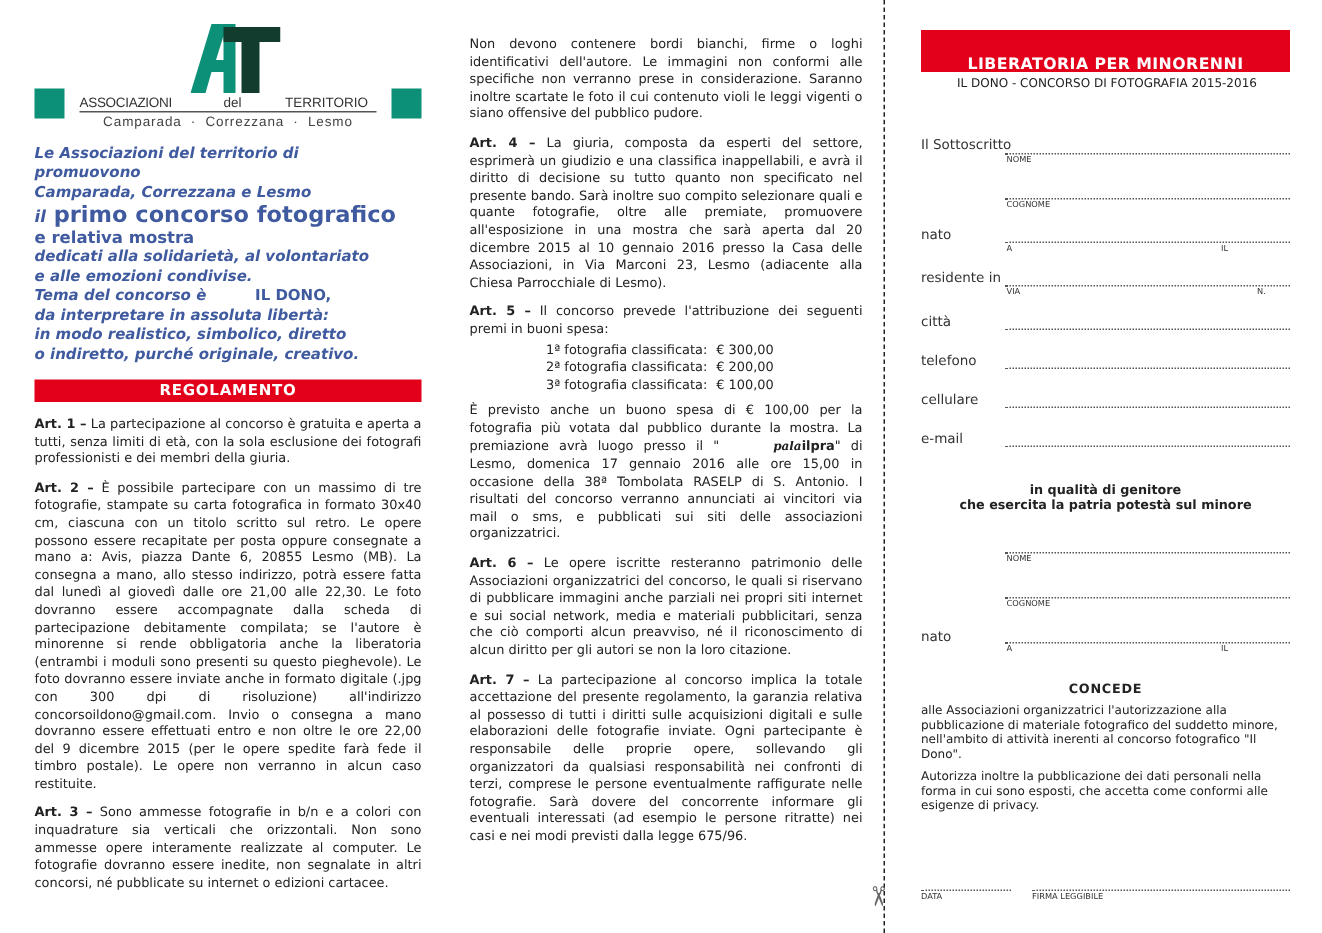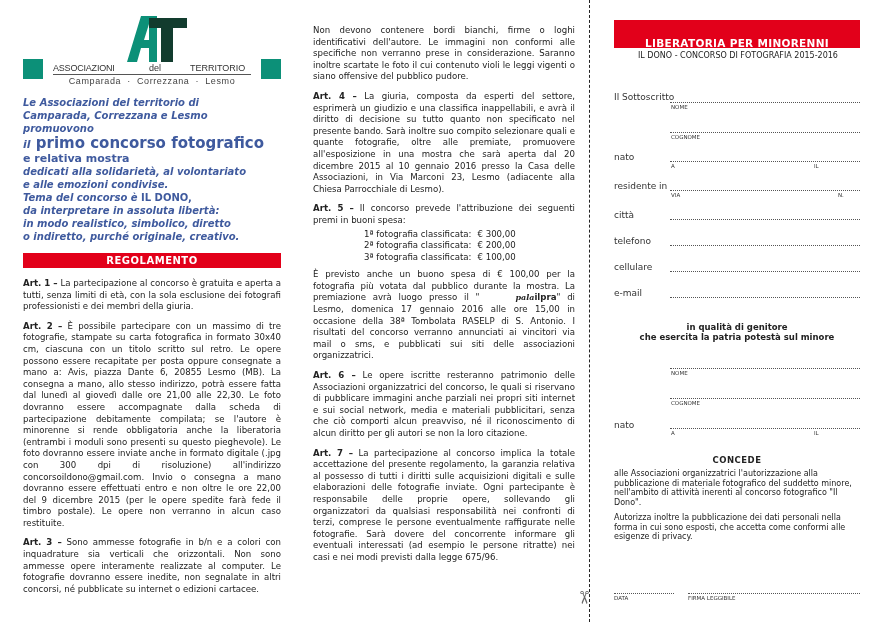--- a/index.html
+++ b/index.html
@@ -19,21 +19,21 @@
   .logo .assoc { position:absolute; left:30px; top:47px; font-family:"Liberation Sans",sans-serif; font-size:9px; color:#333; letter-spacing:-0.2px; }
   .logo .del { position:absolute; left:126px; top:47px; font-family:"Liberation Sans",sans-serif; font-size:9px; color:#333; }
   .logo .terr { position:absolute; left:167px; top:47px; font-family:"Liberation Sans",sans-serif; font-size:9px; color:#333; }
   .logo .rule { position:absolute; left:30px; right:30px; top:58px; border-top:1px solid #555; }
   .logo .towns { position:absolute; left:30px; right:30px; top:60px; text-align:center; font-family:"Liberation Sans",sans-serif; font-size:9px; color:#444; letter-spacing:0.6px; word-spacing:3px; }
 
   .intro { position:absolute; left:0; top:96px; width:258px; text-align:left; color:#3f5a9e; font-style:italic; font-weight:bold; font-size:10px; line-height:13px; }
   .intro .big { font-style:normal; font-size:15px; line-height:16px; }
   .intro .big i { font-size:11px; font-style:italic; }
   .intro .mid { font-style:normal; font-size:11px; line-height:12px; }
-  .intro .up { font-style:normal; }
+  .intro .up { font-style:normal;margin-left:29px; }
 
   .banner { background:#e2001a; color:#fff; font-weight:bold; text-align:center; }
   .reg-banner { position:absolute; left:0; top:253px; width:258px; height:15px; font-size:10px; line-height:15px; letter-spacing:0.5px; }
 
   .text { font-size:8.6px; line-height:11.6px; text-align:justify; color:#222; }
   .text p { margin:0 0 8px 0; }
   .text b { font-weight:bold; }
   .col1 .text { position:absolute; left:0; top:278px; width:258px; }
   .col2 .text { position:absolute; left:0; top:25px; width:262px; }
   .prizes { margin:-6px 0 6px 51px; }
@@ -73,22 +73,22 @@
     </svg>
     <span class="assoc">ASSOCIAZIONI</span>
     <span class="del">del</span>
     <span class="terr">TERRITORIO</span>
     <div class="rule"></div>
     <div class="towns">Camparada · Correzzana · Lesmo</div>
   </div>
 
   <div class="intro">
     <div>Le Associazioni del territorio di</div>
+    <div>promuovono</div>
     <div>Camparada, Correzzana e Lesmo</div>
-    <div>promuovono</div>
     <div class="big"><i>il</i> <span>primo concorso fotografico</span></div>
     <div class="mid">e relativa mostra</div>
     <div>dedicati alla solidarietà, al volontariato</div>
     <div>e alle emozioni condivise.</div>
     <div><span>Tema del concorso è</span> <span class="up">IL DONO,</span></div>
     <div>da interpretare in assoluta libertà:</div>
     <div>in modo realistico, simbolico, diretto</div>
     <div>o indiretto, purché originale, creativo.</div>
   </div>
 

